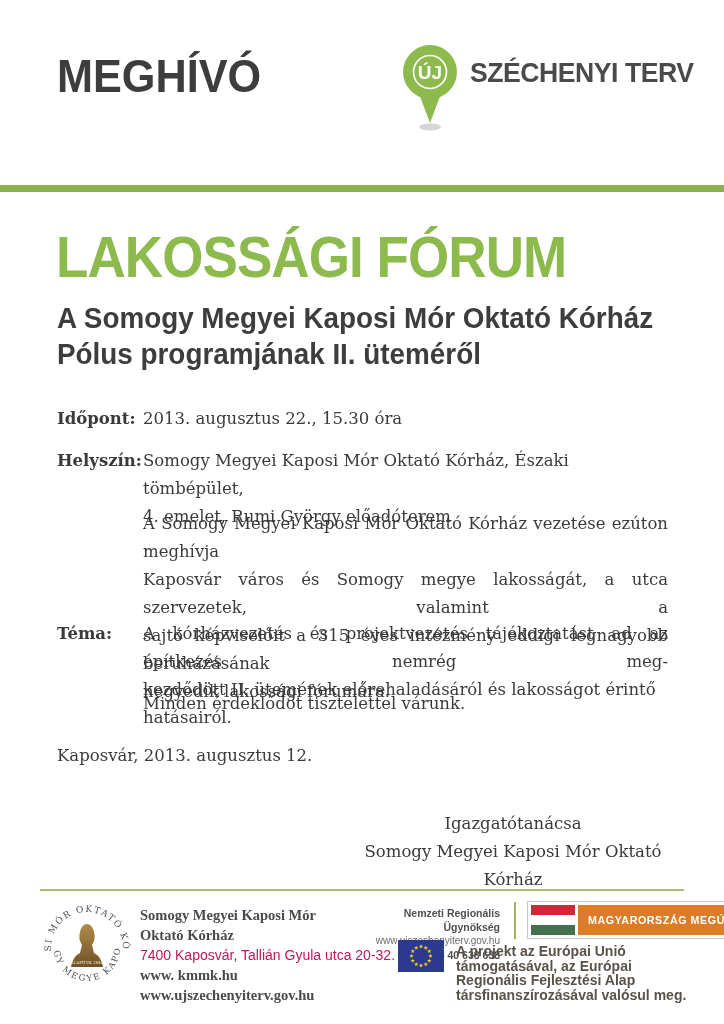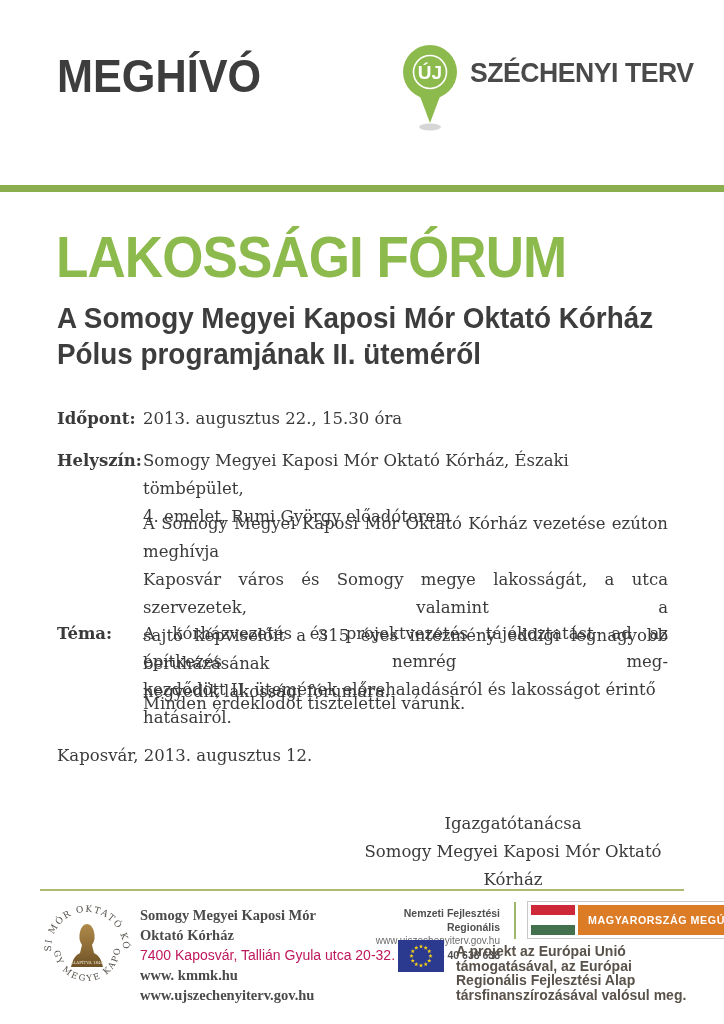--- a/index.html
+++ b/index.html
@@ -156,21 +156,21 @@
 
   <div class="org-block">
     <div class="b">Somogy Megyei Kaposi Mór</div>
     <div class="b">Oktató Kórház</div>
     <div class="addr">7400 Kaposvár, Tallián Gyula utca 20-32.</div>
     <div class="b">www. kmmk.hu</div>
     <div class="b">www.ujszechenyiterv.gov.hu</div>
   </div>
 
   <div class="nfu-block">
-    <div class="nfu-name">Nemzeti Fejlesztési Regionális</div>
+    <div class="nfu-name">Nemzeti Regionális Ügynökség</div>
     <div class="nfu-web">www.ujszechenyiterv.gov.hu</div>
     <div class="nfu-tel">06 40 638 638</div>
   </div>
 
   <div class="vdivider"></div>
 
   <div class="megujul">
     <div class="hu-flag">
       <div style="background:#ce2939"></div>
       <div style="background:#ffffff"></div>

